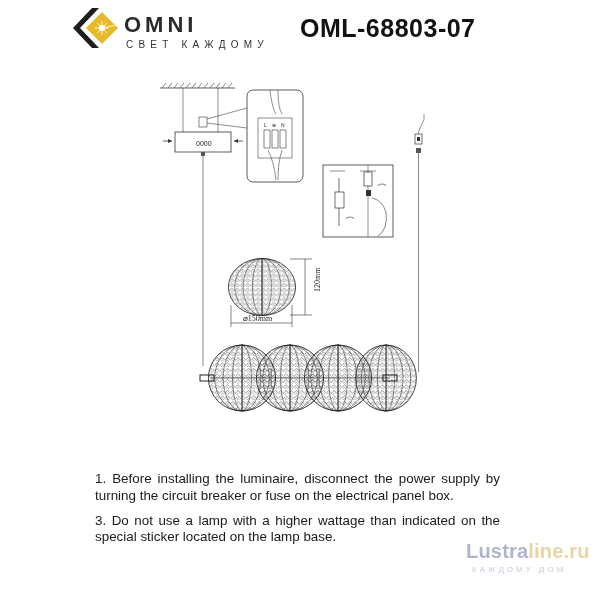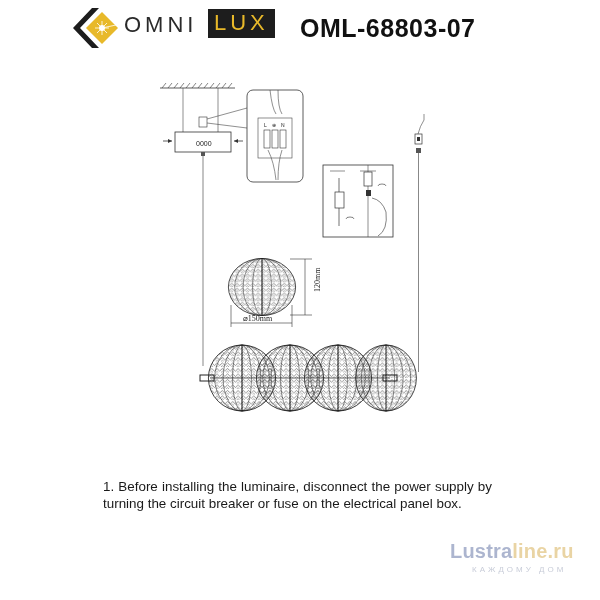--- a/index.html
+++ b/index.html
@@ -1,48 +1,48 @@
 <!DOCTYPE html>
 <html><head>
 <meta charset="utf-8">
 <style>
   html, body { margin:0; padding:0; background:#ffffff; }
   body { width:600px; height:600px; position:relative; overflow:hidden; font-family:"Liberation Sans", sans-serif; color:#1a1a1a; }
   .logo { position:absolute; left:72px; top:4px; width:230px; height:48px; }
   .logo-mark { position:absolute; left:0; top:2px; width:46px; height:44px; }
-  .brand-omni { position:absolute; left:52px; top:8px; font-size:22px; letter-spacing:4px; color:#2a2a2a; font-weight:normal; }
+  .brand-omni { position:absolute; left:52px; top:8px; font-size:22px; letter-spacing:4px; color:#2a2a2a; font-weight:bold; }
   .brand-lux { position:absolute; left:136px; top:5px; background:#1d1d1d; color:#e8b92a; font-size:22px; letter-spacing:4px; padding:1px 6px 2px 6px; }
   .brand-tag { position:absolute; left:54px; top:35px; font-size:10px; letter-spacing:5.2px; color:#333; }
   .model { position:absolute; left:300px; top:14px; font-size:25px; font-weight:bold; color:#111; letter-spacing:0.5px; }
   .drawing { position:absolute; left:0; top:60px; width:600px; height:390px; }
   .instructions { position:absolute; left:87px; top:463px; width:421px; font-size:13.4px; line-height:16.8px; color:#1a1a1a; text-align:justify; }
-  .instructions p { margin:16px; }
+  .instructions p { margin:8px; }
   .watermark { position:absolute; left:450px; top:540px; width:150px; height:40px; opacity:0.55; }
-  .wm-main { position:absolute; left:0; top:0; font-size:20px; font-weight:bold; color:#6a7aa8; letter-spacing:0.2px; }
+  .wm-main { position:absolute; left:16px; top:0; font-size:20px; font-weight:bold; color:#6a7aa8; letter-spacing:0.2px; }
   .wm-main .hl { color:#d8b15a; }
   .wm-sub { position:absolute; left:22px; top:25px; font-size:8px; letter-spacing:3px; color:#9aa2b8; }
 </style>
 </head>
 <body>
 
 <div class="logo">
   <svg class="logo-mark" viewBox="0 0 46 44">
     <polygon points="20,2 27,2 8,22 27,42 20,42 1,22" fill="#1d1d1d"></polygon>
     <polygon points="30,6 46,22 30,38 14,22" fill="#e8b92a"></polygon>
     <circle cx="30" cy="22" r="3" fill="#ffffff"></circle>
     <g stroke="#ffffff" stroke-width="0.8">
       <line x1="30" y1="15" x2="30" y2="29"></line>
         <line x1="23" y1="22" x2="37" y2="22"></line>
       <line x1="25" y1="17" x2="35" y2="27"></line>
         <line x1="25" y1="27" x2="35" y2="17"></line>
       <line x1="30" y1="22" x2="44" y2="19"></line>
     </g>
   </svg>
   <span class="brand-omni">OMNI</span>
-  <span class="brand-lux">LUX</span>
+  <span class="brand-tag">СВЕТ КАЖДОМУ</span>
 </div>
 
 <div class="model">OML-68803-07</div>
 
 <svg class="drawing" viewBox="0 60 600 390" xmlns="http://www.w3.org/2000/svg">
   <defs>
     <pattern id="mesh" width="5" height="5" patternUnits="userSpaceOnUse">
       <path d="M0,2.5 Q1.25,0 2.5,2.5 T5,2.5" fill="none" stroke="#333" stroke-width="0.5"></path>
       <path d="M0,5 Q1.25,2.5 2.5,5 T5,5" fill="none" stroke="#333" stroke-width="0.4"></path>
     </pattern>
@@ -144,18 +144,19 @@
     <line x1="210" y1="378" x2="390" y2="378" stroke="#333" stroke-width="0.8"></line>
     <use href="#ball" transform="translate(242,378) scale(1.05,1.1)"></use>
     <use href="#ball" transform="translate(290,378) scale(1.05,1.1)"></use>
     <use href="#ball" transform="translate(338,378) scale(1.05,1.1)"></use>
     <use href="#ball" transform="translate(386,378) scale(0.95,1.1)"></use>
   </g>
 </svg>
 
 <div class="instructions">
   <p>1. Before installing the luminaire, disconnect the power supply by turning the circuit breaker or fuse on the electrical panel box.</p>
+  <p>3. Do not use a lamp with a higher wattage than indicated on the special sticker located on the lamp base.</p>
 </div>
 
 <div class="watermark">
   <div class="wm-main"><span>Lustra</span><span class="hl">line.ru</span></div>
   <div class="wm-sub">КАЖДОМУ ДОМ</div>
 </div>
 
 </body></html>

